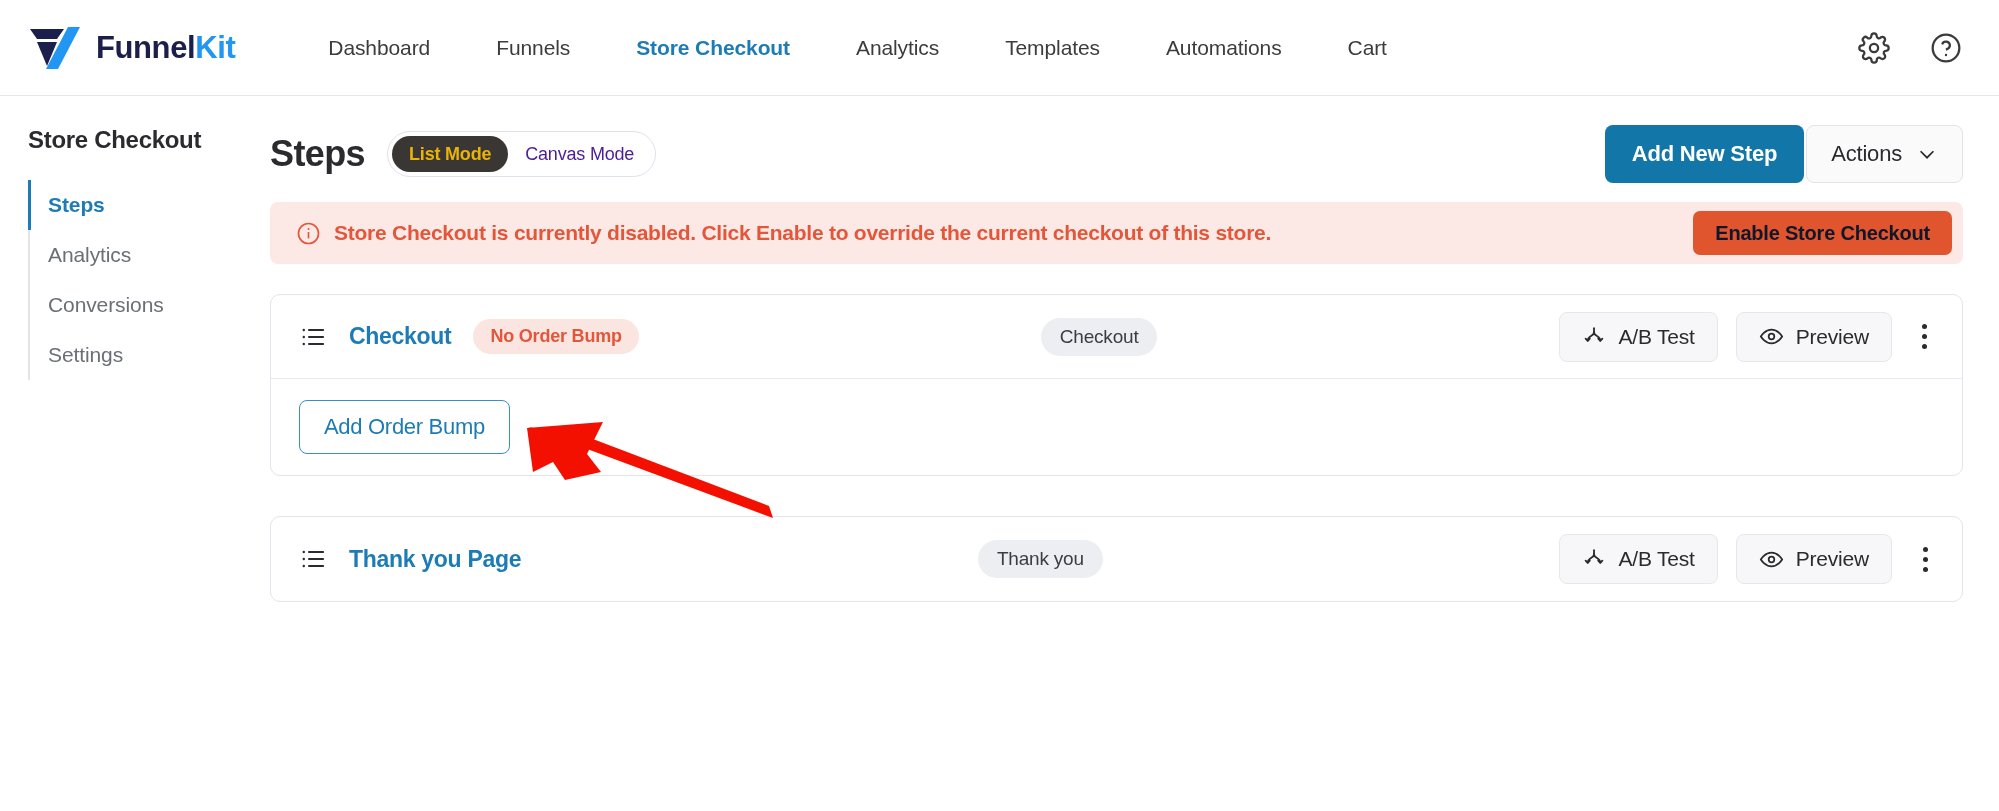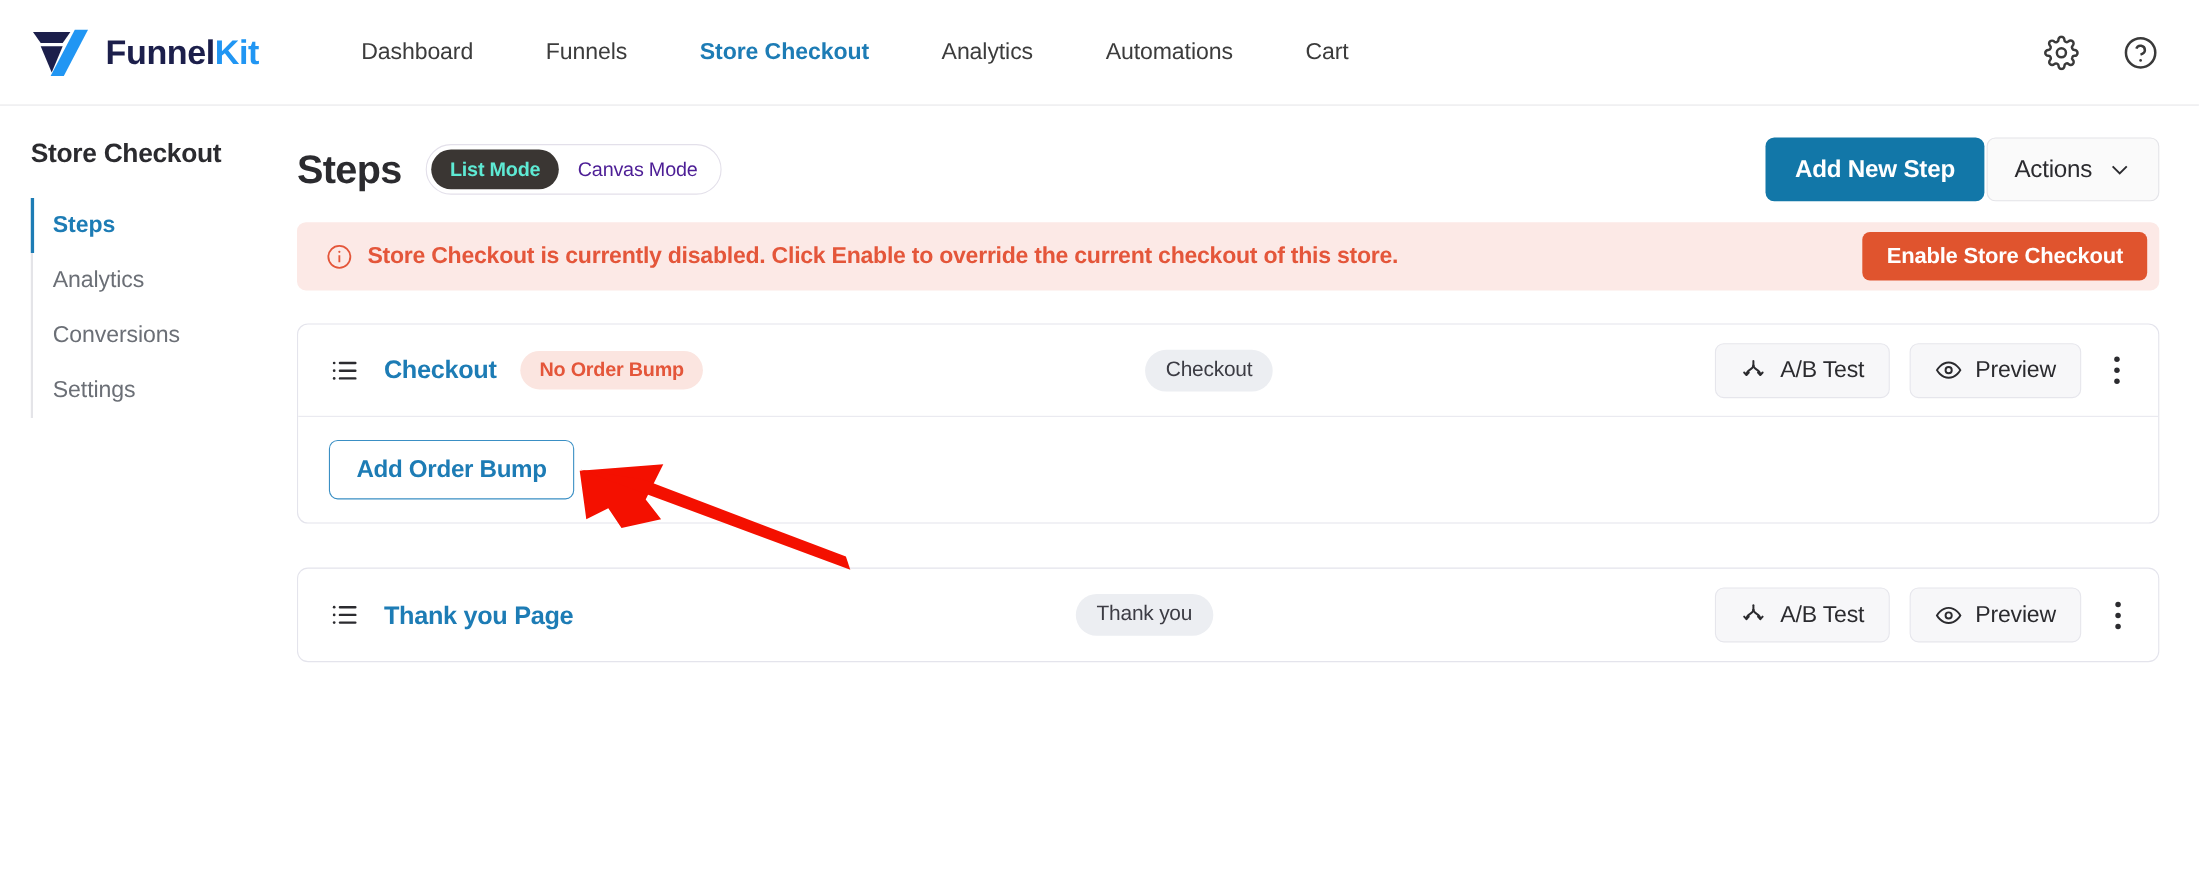--- a/index.html
+++ b/index.html
@@ -151,21 +151,21 @@
     display: flex;
     align-items: center;
     border-radius: 999px;
     color: #4c1d95;
     cursor: pointer;
     white-space: nowrap;
     letter-spacing: -0.2px;
   }
   .mode-pill.active {
     background: #3a3633;
-    color: #5eead4;
+    color: #eab308;
     font-weight: bold;
   }
 
   .header-actions {
     margin-left: auto;
     display: flex;
     align-items: center;
     gap: 2px;
   }
   .btn-primary {
@@ -211,21 +211,21 @@
   .alert-text {
     font-size: 21px;
     color: #e4563a;
     font-weight: bold;
     letter-spacing: -0.25px;
     white-space: nowrap;
   }
   .btn-danger {
     margin-left: auto;
     background: #e0542e;
-    color: #ffffff;
+    color: #0f172a;
     font-size: 20px;
     font-weight: bold;
     border: none;
     border-radius: 7px;
     height: 44px;
     padding: 0 22px;
     cursor: pointer;
     letter-spacing: -0.2px;
     font-family: inherit;
   }
@@ -310,21 +310,21 @@
   .bump-row {
     display: flex;
     align-items: center;
     height: 96px;
     padding: 0 28px;
   }
   .btn-outline-blue {
     background: #ffffff;
     color: #1d7cb5;
     font-size: 22px;
-    font-weight: bold;
+    font-weight: normal;
     border: 1px solid #3a8fc4;
     border-radius: 8px;
     height: 54px;
     padding: 0 24px;
     cursor: pointer;
     letter-spacing: -0.3px;
     font-family: inherit;
   }
 
   
@@ -354,20 +354,21 @@
       <div class="brand-text">
         <span class="t1">Funnel</span><span class="t2">Kit</span>
       </div>
     </div>
 
     <div class="mainnav">
       <div class="nav-item">Dashboard</div>
       <div class="nav-item">Funnels</div>
       <div class="nav-item active">Store Checkout</div>
       <div class="nav-item">Analytics</div>
+      <div class="nav-item">Templates</div>
       <div class="nav-item">Automations</div>
       <div class="nav-item">Cart</div>
     </div>
 
     <div class="topbar-right">
       <div class="icon-btn">
         <svg width="32" height="32" viewBox="0 0 24 24" fill="none" stroke="currentColor" stroke-width="1.7">
           <circle cx="12" cy="12" r="3.1"></circle>
           <path d="M19.4 15a1.65 1.65 0 0 0 .33 1.82l.06.06a2 2 0 1 1-2.83 2.83l-.06-.06a1.65 1.65 0 0 0-1.82-.33 1.65 1.65 0 0 0-1 1.51V21a2 2 0 1 1-4 0v-.09A1.65 1.65 0 0 0 9 19.4a1.65 1.65 0 0 0-1.82.33l-.06.06a2 2 0 1 1-2.83-2.83l.06-.06a1.65 1.65 0 0 0 .33-1.82 1.65 1.65 0 0 0-1.51-1H3a2 2 0 1 1 0-4h.09A1.65 1.65 0 0 0 4.6 9a1.65 1.65 0 0 0-.33-1.82l-.06-.06a2 2 0 1 1 2.83-2.83l.06.06A1.65 1.65 0 0 0 9 4.6h.09A1.65 1.65 0 0 0 10 3.09V3a2 2 0 1 1 4 0v.09a1.65 1.65 0 0 0 1 1.51 1.65 1.65 0 0 0 1.82-.33l.06-.06a2 2 0 1 1 2.83 2.83l-.06.06A1.65 1.65 0 0 0 19.4 9v.09a1.65 1.65 0 0 0 1.51 1H21a2 2 0 1 1 0 4h-.09a1.65 1.65 0 0 0-1.51 1z"></path>
         </svg>

